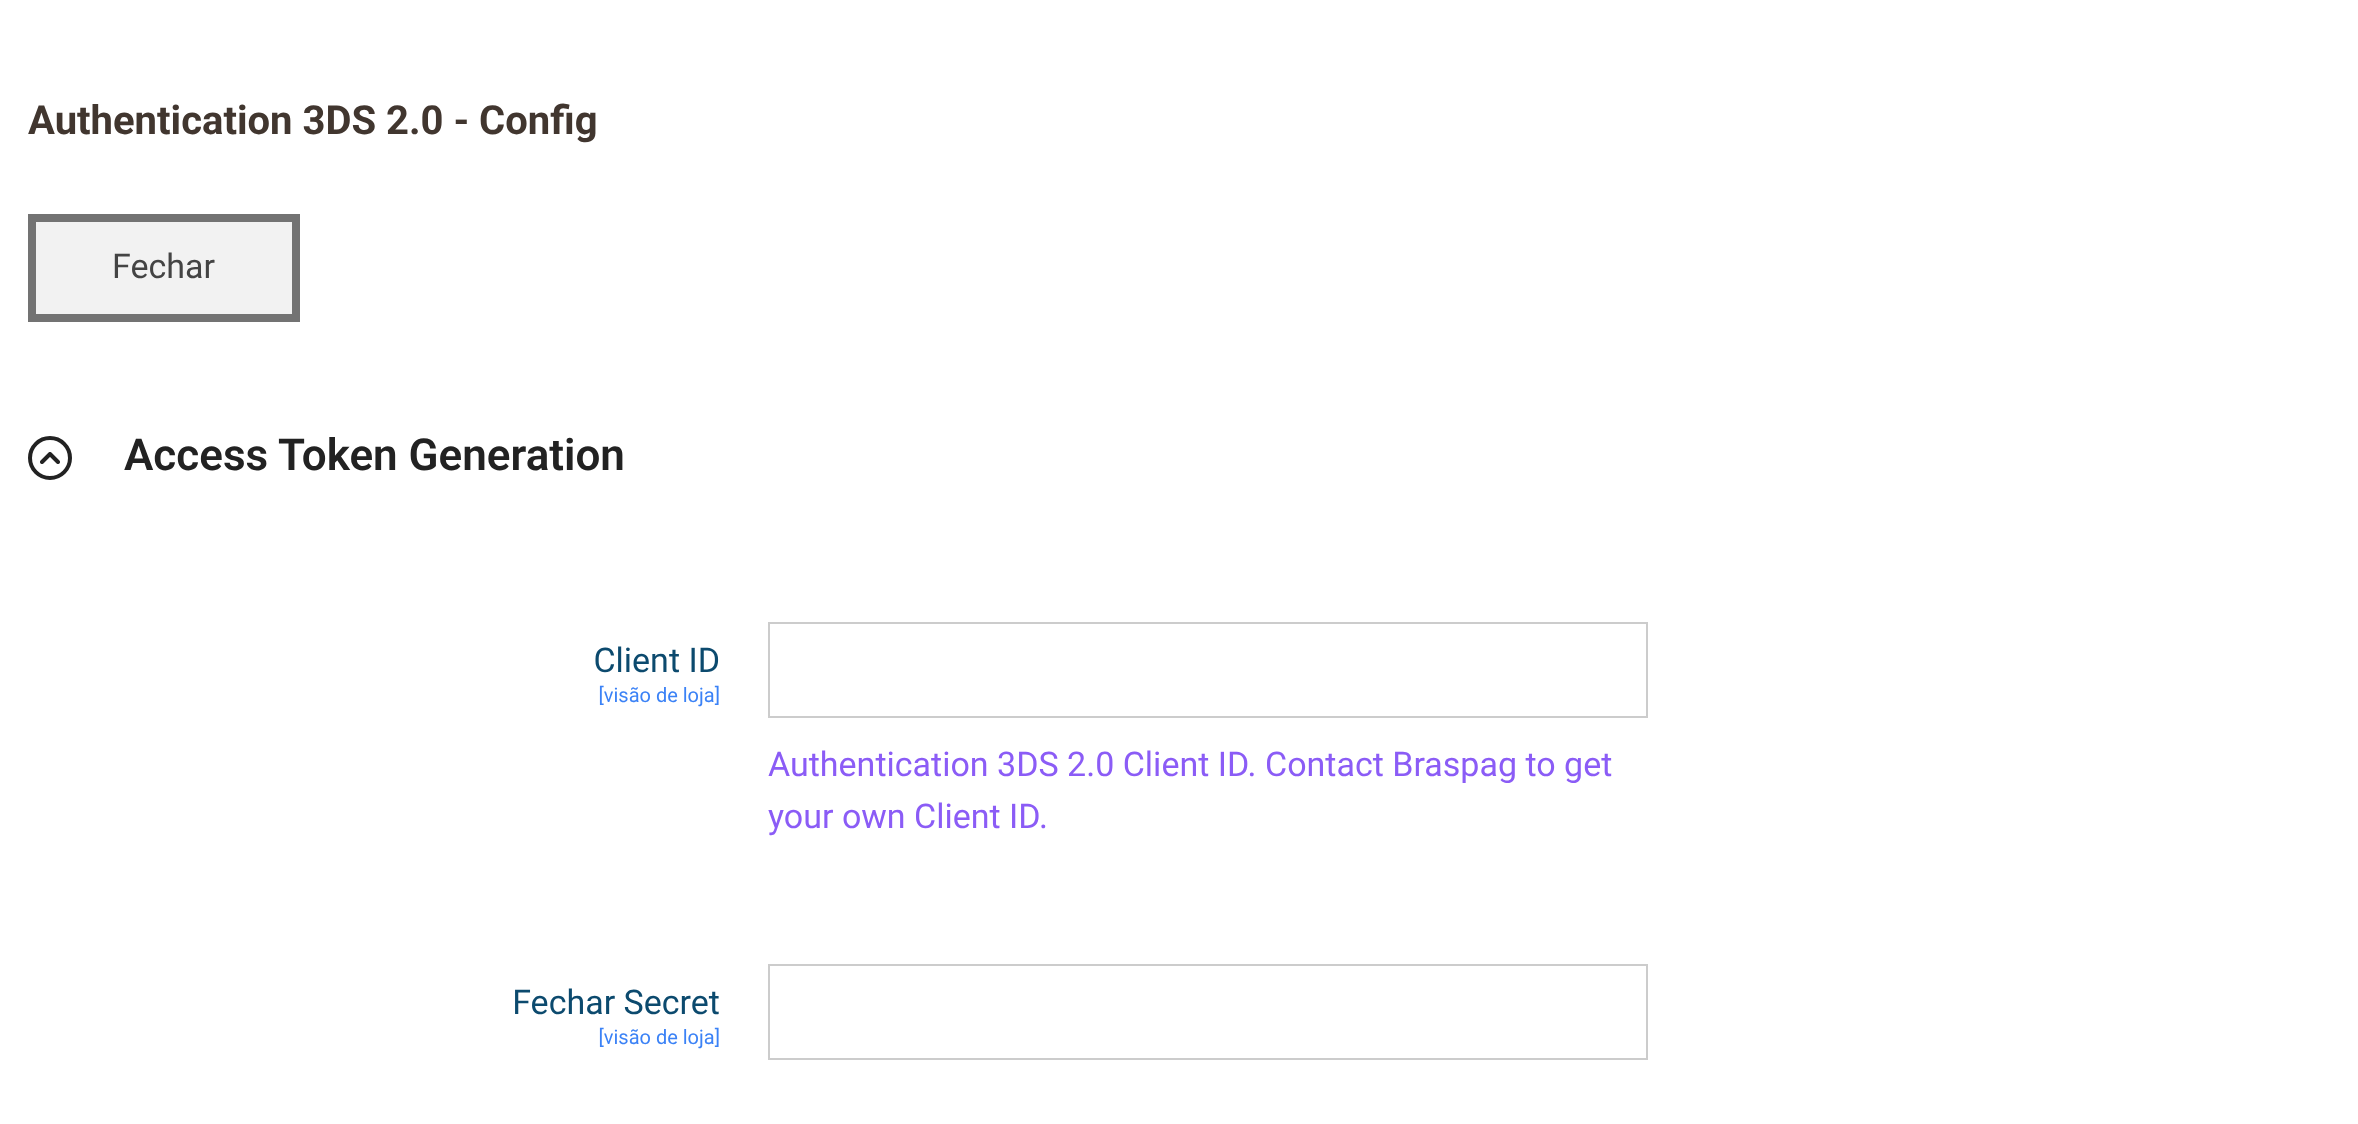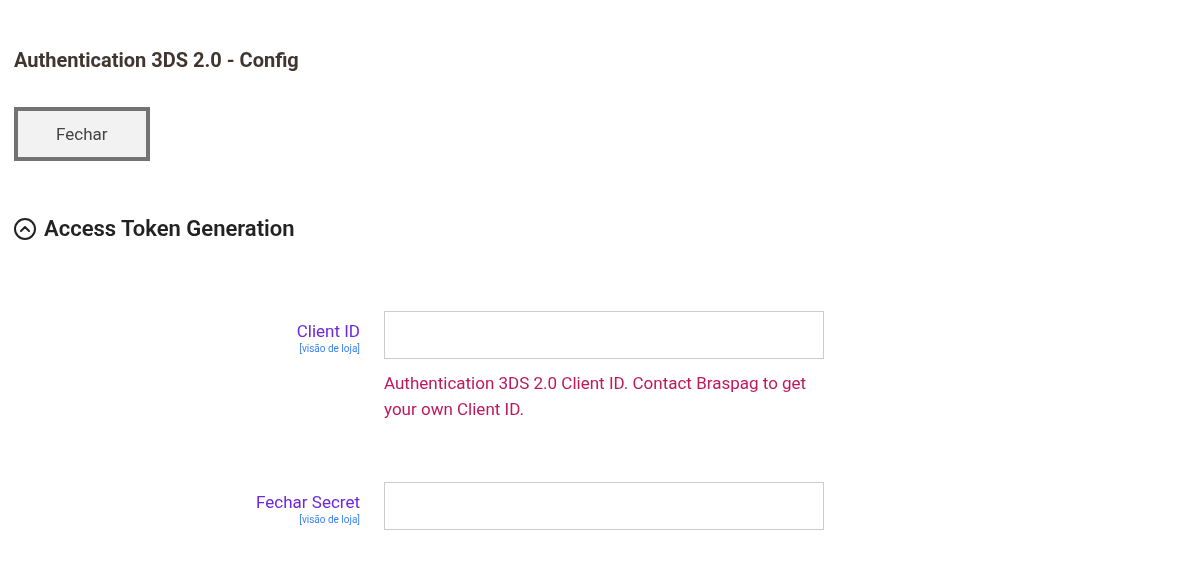--- a/index.html
+++ b/index.html
@@ -28,21 +28,21 @@
       color: #444;
       font-size: 17px;
       padding: 13px 38px;
       cursor: pointer;
       font-family: inherit;
       margin-bottom: 55px;
     }
     .section-header {
       display: flex;
       align-items: center;
-      gap: 8px;
+      gap: 26px;
       cursor: pointer;
       margin-bottom: 70px;
     }
     .section-header .icon-circle {
       width: 22px;
       height: 22px;
       border: 2px solid #222;
       border-radius: 50%;
       display: flex;
       align-items: center;
@@ -65,21 +65,21 @@
       margin-bottom: 60px;
     }
     .field-label-col {
       width: 370px;
       text-align: right;
       padding-right: 24px;
       padding-top: 10px;
     }
     .field-label {
       font-size: 17px;
-      color: #6d28d9;
+      color: #0c4a6e;
       font-weight: 400;
       display: block;
     }
     .field-scope {
       font-size: 10px;
       color: #3b82f6;
       display: block;
       margin-top: 2px;
     }
     .field-input-col {
@@ -89,21 +89,21 @@
       width: 440px;
       height: 48px;
       border: 1px solid #ccc;
       padding: 8px 12px;
       font-size: 15px;
       font-family: inherit;
       background: #fff;
     }
     .field-help {
       font-size: 17px;
-      color: #be185d;
+      color: #8b5cf6;
       margin-top: 12px;
       max-width: 440px;
       line-height: 1.5;
     }
   </style>
 </head>
 <body>
 
 
 

